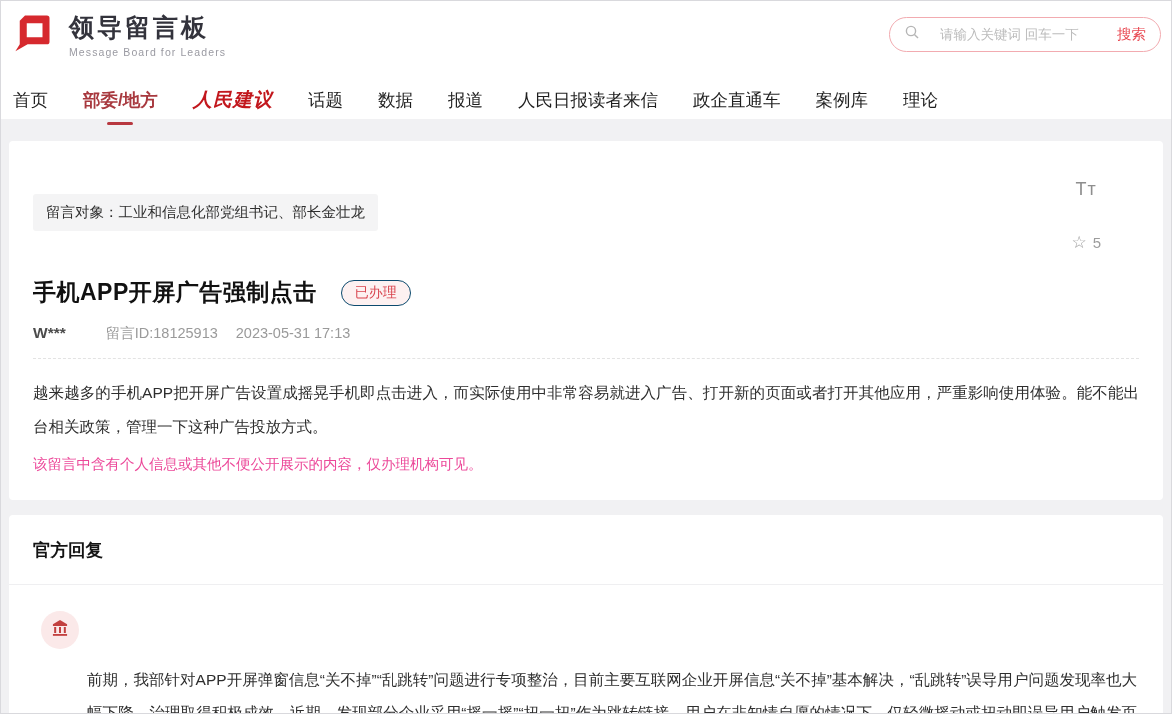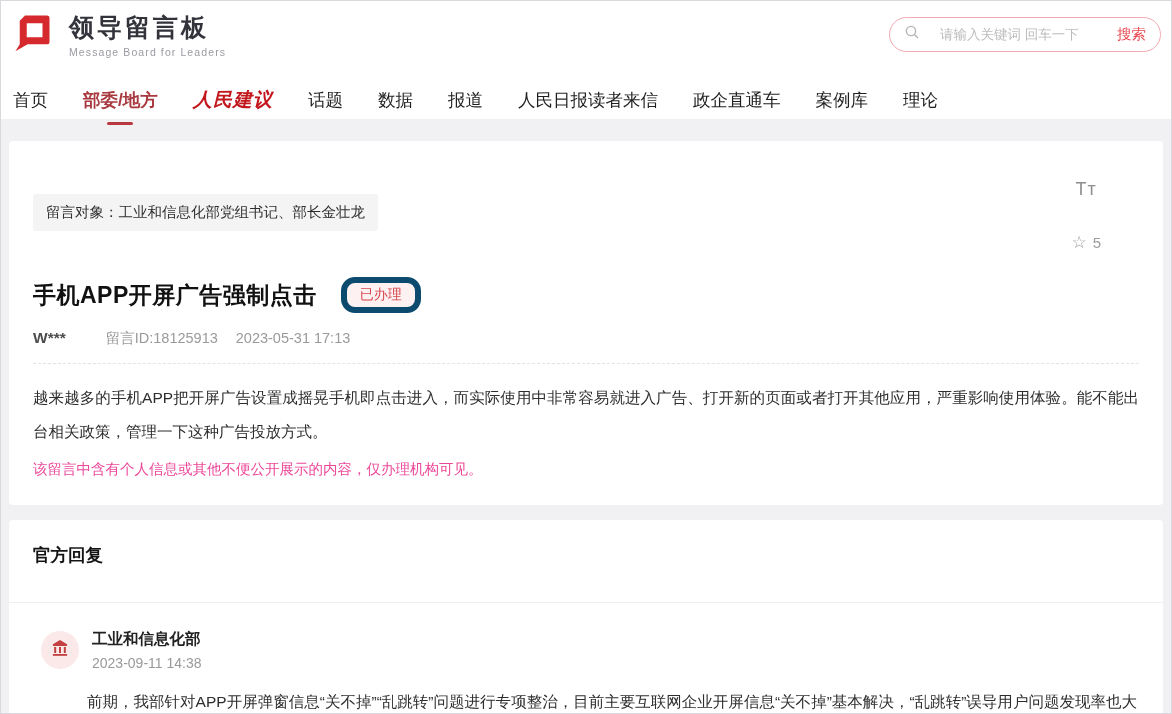--- a/index.html
+++ b/index.html
@@ -71,39 +71,39 @@
   .tools { display: flex; align-items: center; gap: 32px; margin: 8px 38px 0 0; flex-direction: column; }
   .font-toggle { color: #8e8e8e; font-size: 18px; cursor: pointer; letter-spacing: 1px; }
   .star-group { display: flex; align-items: center; gap: 6px; cursor: pointer; }
   .star-icon { color: #9c9c9c; font-size: 17px; }
   .star-count { color: #9c9c9c; font-size: 15px; }
 
   .title-row { display: flex; align-items: center; gap: 24px; margin-top: 24px; }
   .msg-title { font-size: 23px; font-weight: bold; color: #111; letter-spacing: 0.5px; }
   .status-badge {
     font-size: 14px; color: #d9454f; background: #fdf1f1;
-    border: 6px solid #0c4a6e; border-radius: 14px; padding: 3px 13px;
+    border: 1px solid #0c4a6e; border-radius: 14px; padding: 3px 13px;
   }
 
   .meta-row { display: flex; align-items: baseline; margin-top: 16px; }
   .author { font-size: 15.5px; font-weight: bold; color: #4c4c4c; margin-right: 40px; }
   .meta { font-size: 14.5px; color: #9a9a9a; margin-right: 18px; }
 
   .dashed { border-top: 1px dashed #e3e3e3; margin-top: 15px; }
 
   .msg-body {
     margin-top: 17px; font-size: 15.5px; color: #2e2e2e;
     line-height: 34px; text-align: justify;
   }
   .privacy-note { margin-top: 11px; font-size: 14.5px; color: #ec4899; }
 
   
   .card-reply { margin-top: 15px; min-height: 274px; }
   .reply-heading {
-    padding: 23px 24px 35px; font-size: 17.5px; font-weight: bold; color: #141414;
+    padding: 23px 24px 22px; font-size: 17.5px; font-weight: bold; color: #141414;
     border-bottom: 1px solid #efeff1;
   }
   .reply { padding: 26px 26px 24px 32px; }
   .reply-header { display: flex; align-items: center; }
   .avatar {
     width: 38px; height: 38px; border-radius: 50%; background: #fbe9e9;
     display: flex; align-items: center; justify-content: center; flex: none;
   }
   .reply-who { margin-left: 13px; }
   .agency-name { font-size: 15.5px; font-weight: bold; color: #222; }
@@ -191,20 +191,16 @@
         <span>
           <svg width="20" height="20" viewBox="0 0 24 24" fill="#c2403f">
             <path d="M12 2.5 3.5 7.5 V9.5 H20.5 V7.5 Z"></path>
             <rect x="5" y="10.8" width="2.4" height="7.2"></rect>
             <rect x="10.8" y="10.8" width="2.4" height="7.2"></rect>
             <rect x="16.6" y="10.8" width="2.4" height="7.2"></rect>
             <rect x="3.5" y="19.2" width="17" height="2.2"></rect>
           </svg>
         </span>
       </span>
-      <span class="reply-who">
-        <div class="agency-name">工业和信息化部</div>
-        <div class="reply-date">2023-09-11 14:38</div>
-      </span>
     </div>
     <p class="reply-body">前期，我部针对APP开屏弹窗信息“关不掉”“乱跳转”问题进行专项整治，目前主要互联网企业开屏信息“关不掉”基本解决，“乱跳转”误导用户问题发现率也大幅下降，治理取得积极成效。近期，发现部分企业采用“摇一摇”“扭一扭”作为跳转链接，用户在非知情自愿的情况下，仅轻微摇动或扭动即误导用户触发页面跳转，给广大用户带来了困扰。我部要求主要互联网企业落实主体责任，合理设置开屏信息跳转方式，切实保障用户合法权益。下一步，我部将继续加强监督，强化提升用户感知，为广大群众营造更安全、更健康、更干净的APP应用环境。</p>
   </div>
 </div>
 
 </body></html>

